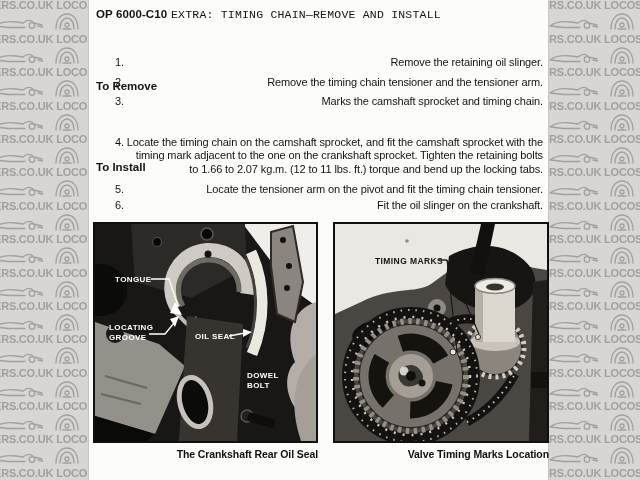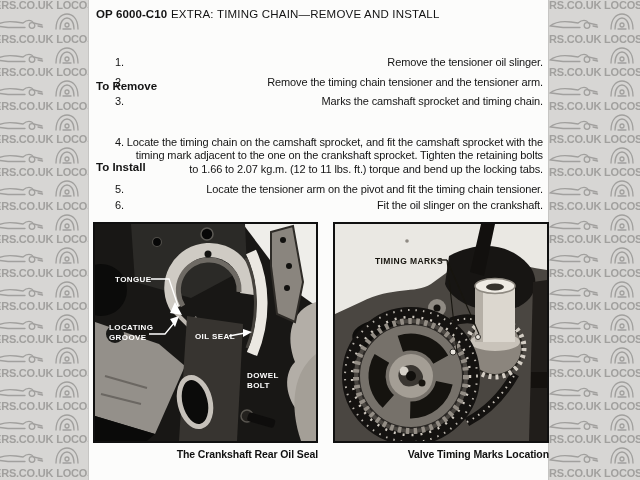--- a/index.html
+++ b/index.html
@@ -27,21 +27,21 @@
   .wm-logo{flex:none;}
 
   
   .page{
     position:absolute;left:88px;top:0;width:461px;height:480px;
     background:#fcfcfb;color:#141414;
     box-shadow:inset 1px 0 0 #c6c5c3, inset -1px 0 0 #c6c5c3;
     text-align:right;
   }
   .opcode{position:absolute;left:8px;top:8px;font-size:11.5px;font-weight:bold;letter-spacing:.1px;}
-  .title{position:absolute;left:83px;top:8px;font-size:11.5px;letter-spacing:.2px;}
+  .title{position:absolute;left:83px;top:8px;font-size:11.5px;letter-spacing:.2px;font-family:Liberation Mono, monospace;}
   .subtitle{position:absolute;left:83px;top:21.5px;font-size:11.5px;}
   .sect{position:absolute;left:8px;font-size:11.5px;font-weight:bold;margin-top:42px;}
   .sect.remove{top:38px;}
   .sect.install{top:119px;}
   .step{
     position:absolute;left:8px;width:447px;display:flex;
     font-size:11px;line-height:13.4px;letter-spacing:-0.12px;
   }
   .step .num{width:28px;flex:none;}
   .step .txt{flex:1;}
@@ -672,21 +672,21 @@
 
   <div class="page">
 
     <div class="opcode">OP 6000-C10</div>
     <div class="title">EXTRA: TIMING CHAIN—REMOVE AND INSTALL</div>
 
     <div class="sect remove">To Remove</div>
 
     <div class="step s1">
       <span class="num">1.</span>
-      <span class="txt">Remove the tensioner oil slinger.</span>
+      <span class="txt">Remove the retaining oil slinger.</span>
     </div>
     <div class="step s2">
       <span class="num">2.</span>
       <span class="txt">Remove the timing chain tensioner and the tensioner arm.</span>
     </div>
     <div class="step s3">
       <span class="num">3.</span>
       <span class="txt">Marks the camshaft sprocket and timing chain.</span>
     </div>
 

